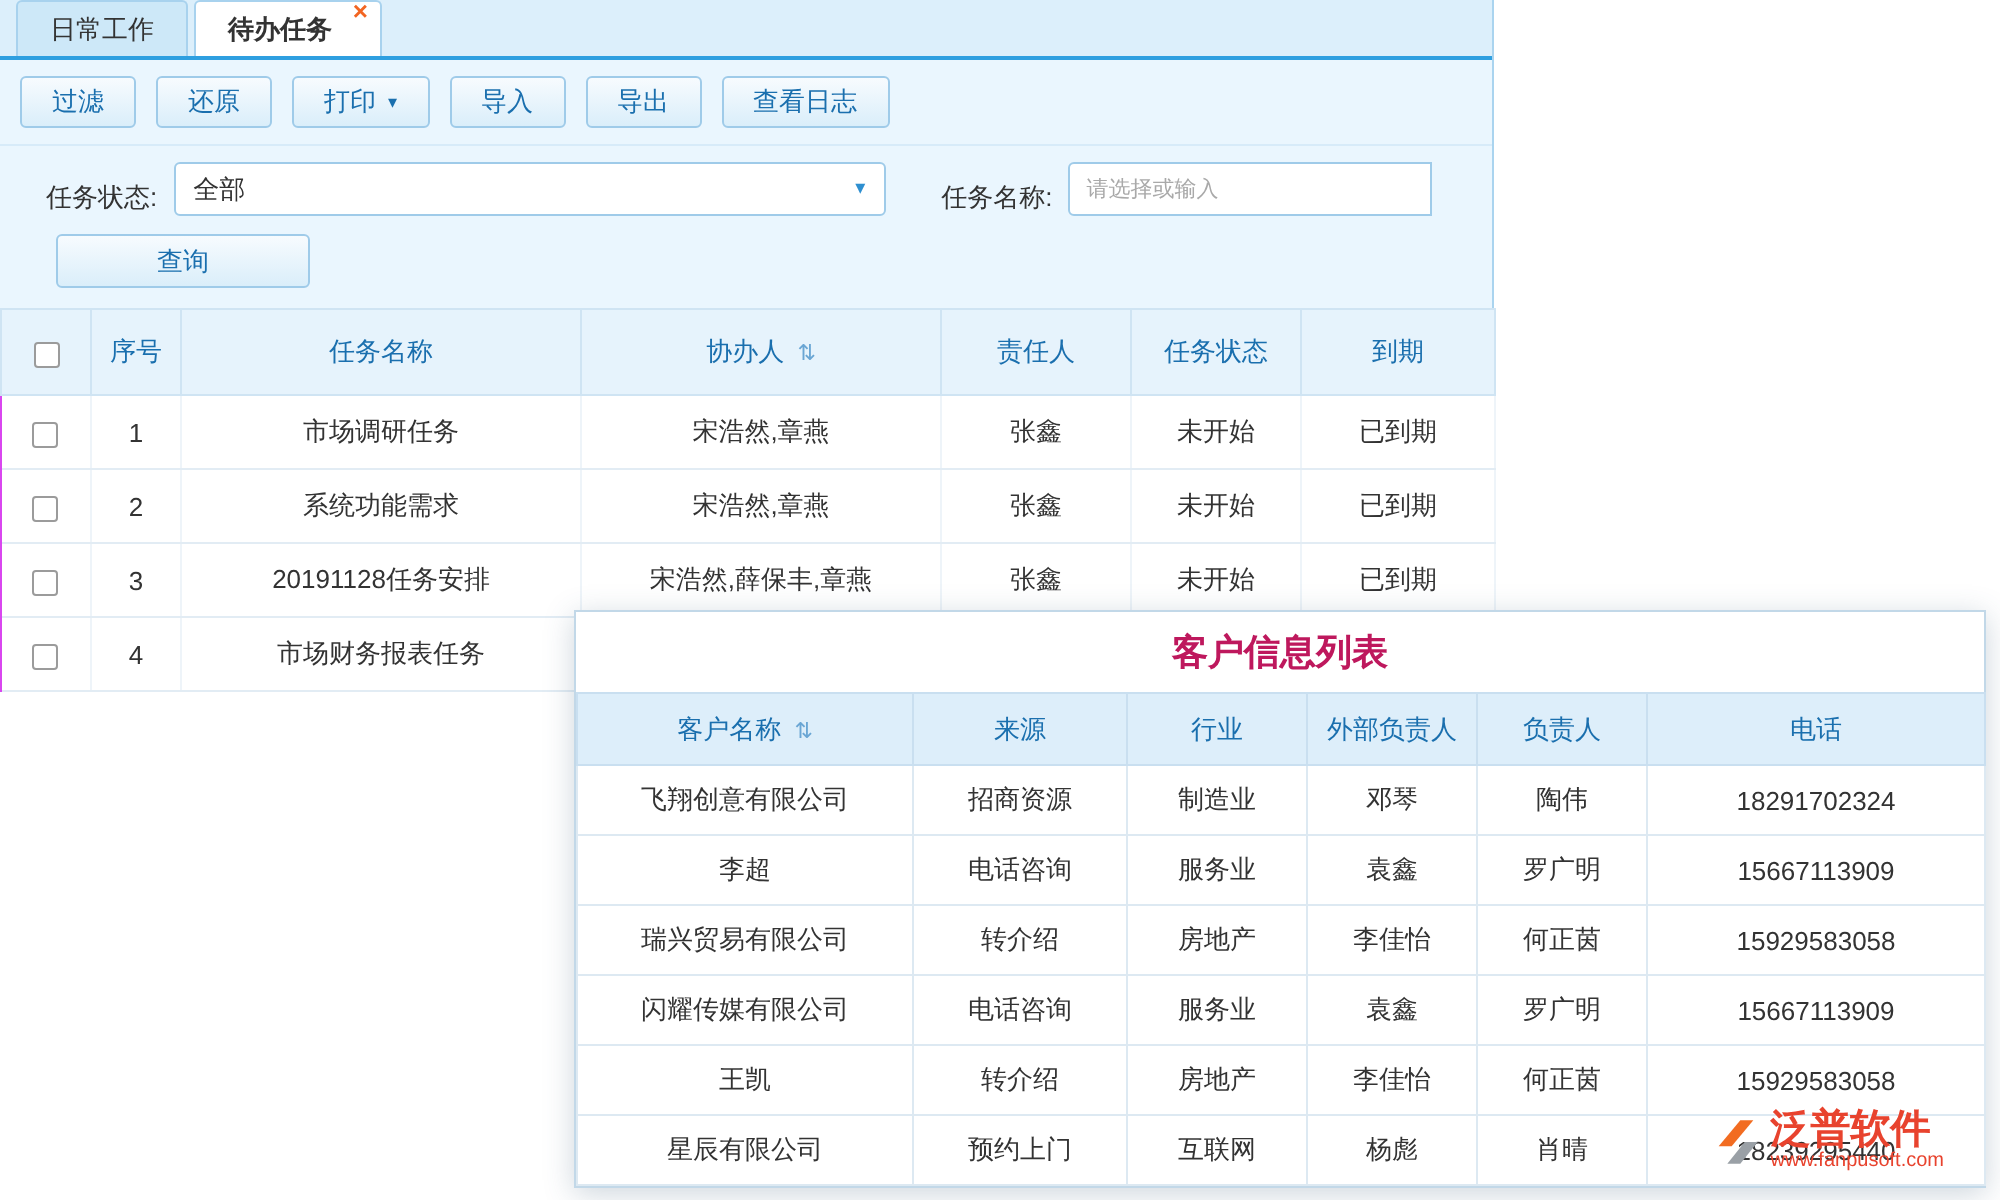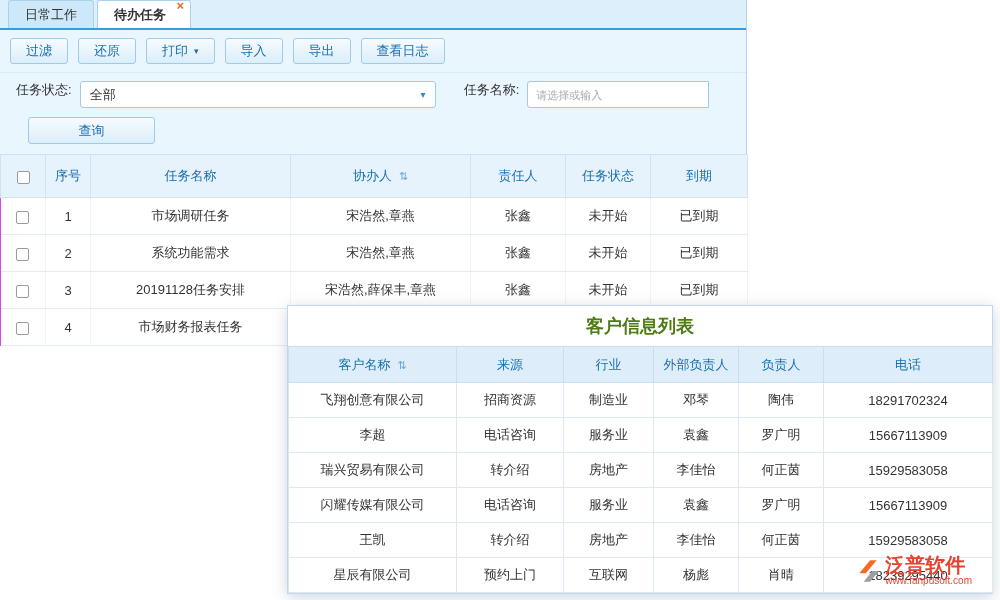--- a/index.html
+++ b/index.html
@@ -18,22 +18,22 @@
   .tab-close { position:absolute; right:6px; top:-2px; color:#f26522; font-weight:bold;
                font-size:13px; line-height:13px; }
 
   .toolbar { background:#eaf6fe; padding:8px 10px; display:flex; gap:10px;
              border-bottom:1px solid #d7ebf9;text-align:center; }
   .btn { background:linear-gradient(#f7fbfe,#daeefa); border:1px solid #9fcbe9; color:#1a6fae;
          font-size:13px; height:26px; padding:0 15px; border-radius:3px; display:inline-flex;
          align-items:center; justify-content:center; cursor:pointer; white-space:nowrap; }
   .btn .caret { margin-left:6px; font-size:9px; color:#1a6fae; }
 
-  .filter-row { background:#eaf6fe; padding:8px 10px 2px 16px; display:flex;
-                align-items:flex-start; font-size:13px; color:#333; }
+  .filter-row { background:#eaf6fe; padding:8px 10px 2px 23px; display:flex;
+                align-items:flex-end; font-size:13px; color:#333; }
   .select-box { width:356px; height:27px; background:#fff; border:1px solid #9fcbe9;
                 border-radius:3px; display:flex; align-items:center;
                 justify-content:space-between; padding:0 9px; margin-left:8px; cursor:pointer; }
   .select-box .caret { color:#2e8fd0; font-size:10px; }
   .lbl2 { margin-left:28px; }
   .text-input { width:182px; height:27px; background:#fff; border:1px solid #9fcbe9;
                 border-radius:3px 0 0 3px; margin-left:8px; padding:0 8px; font-size:11px;
                 color:#333; outline:none; font-family:inherit; }
   .text-input::placeholder { color:#a9a9a9; }
 
@@ -47,21 +47,21 @@
                    border-right:1px solid #eef4f9; text-align:center; color:#333; }
   .link { color:#1f80c9; cursor:pointer; }
   .checkbox { display:inline-block; width:13px; height:13px; background:#fff;
               border:1px solid #9b9b9b; border-radius:2px; vertical-align:middle; cursor:pointer; }
   .sort-icon { font-size:11px; color:#6aa6d4; margin-left:3px; }
 
   
   .customer-panel { position:absolute; left:287px; top:305px; width:706px; background:#fff;
                     border:1px solid #c2d8e8; box-shadow:0 3px 14px rgba(60,90,120,.25); }
   .customer-title { height:40px; line-height:40px; text-align:center; font-size:18px;
-                    font-weight:bold; color:#4d7c0f; background:#fff; }
+                    font-weight:bold; color:#be185d; background:#fff; }
   .cust-table { width:704px; }
   .cust-table th { height:36px; background:#ddeefa; color:#1a6fae; font-weight:normal;
                    border:1px solid #c9dff0; text-align:center; }
   .cust-table td { height:35px; background:#fff; border:1px solid #dde9f2; text-align:center;
                    color:#333; }
 
   .watermark { position:absolute; right:20px; bottom:6px; display:flex; align-items:center;
                gap:4px; }
   .wm-text { text-align:left; }
   .wm-brand { color:#e8432e; font-size:20px; font-weight:bold; line-height:20px; }

